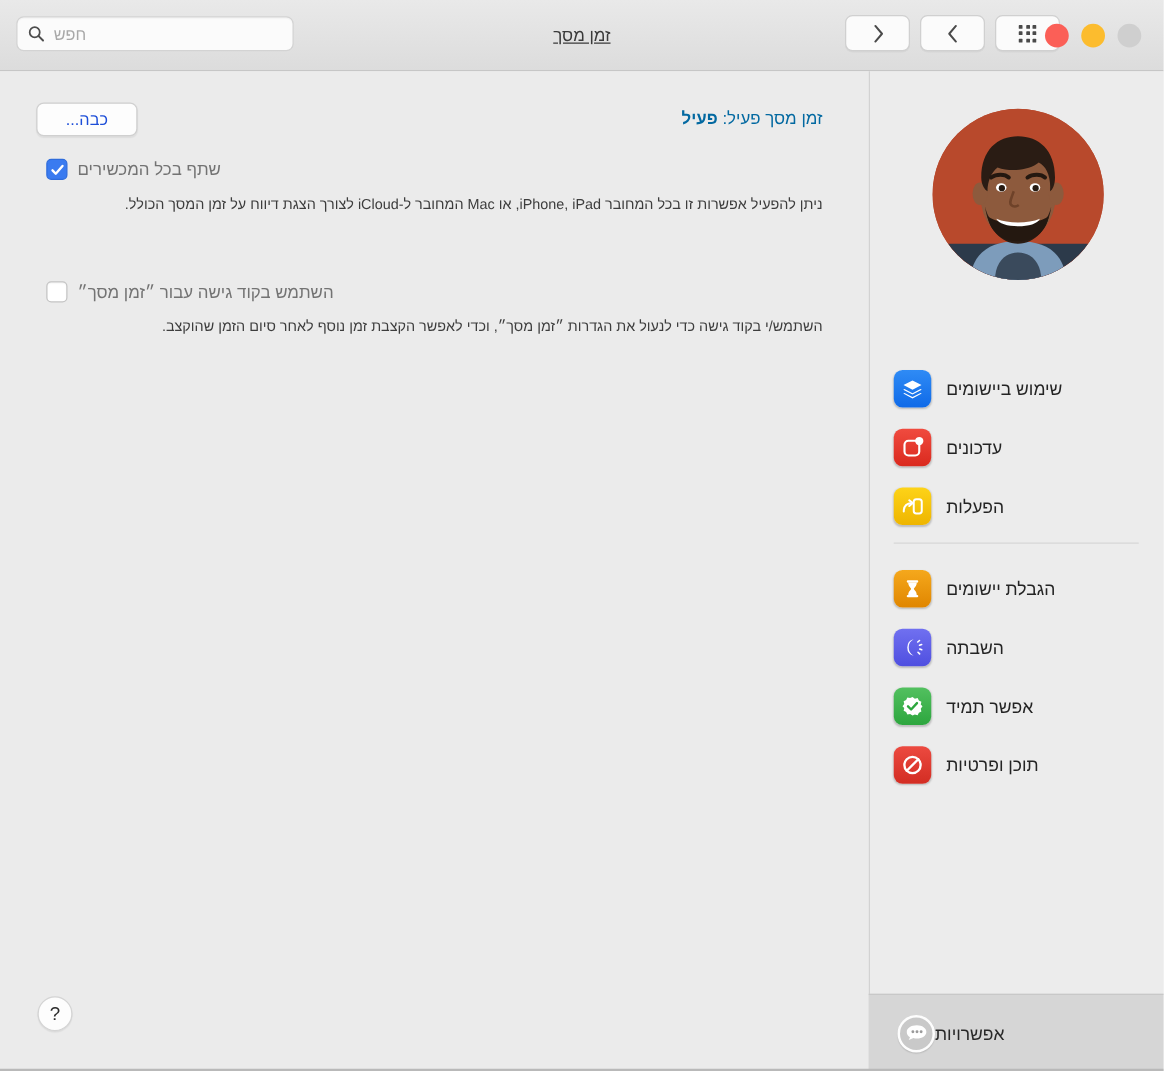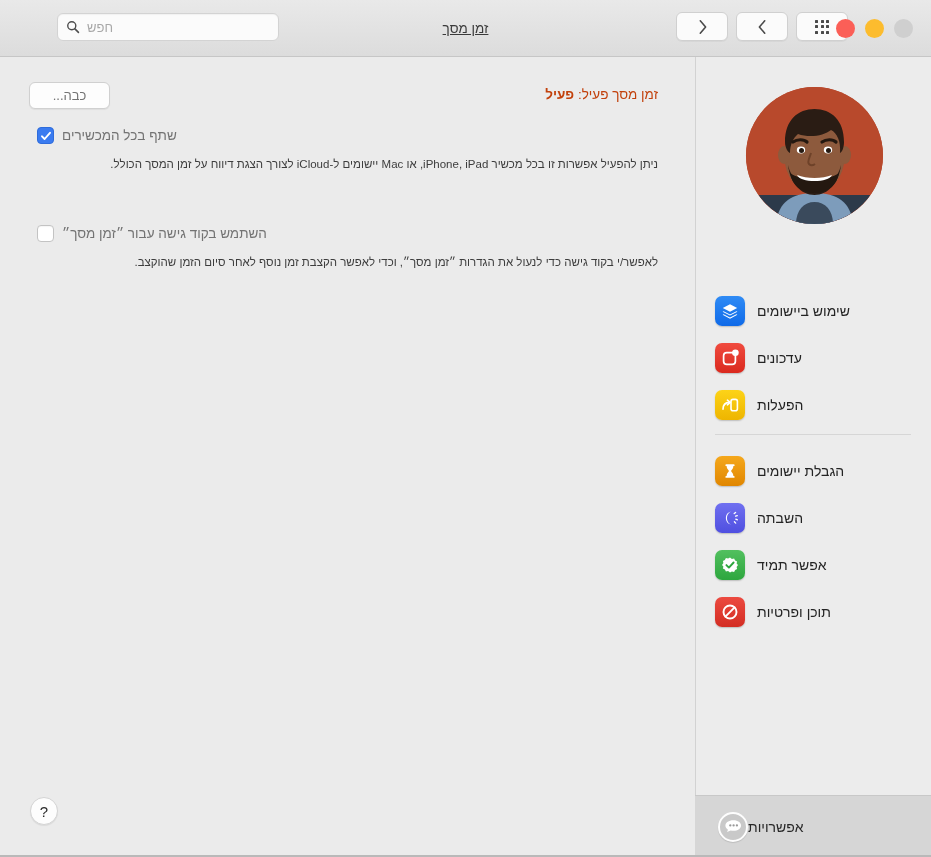--- a/index.html
+++ b/index.html
@@ -39,21 +39,20 @@
     background: #fbfbfb;
     border: 1px solid #d3d3d3;
     border-radius: 6px;
     box-sizing: border-box;
     box-shadow: inset 0 1px 1px rgba(0,0,0,0.04);
     display: flex;
     flex-direction: row-reverse;
     align-items: center;
     padding: 0 10px 0 8px;
     gap: 7px;
-    margin-left: 44px;
   }
   .search-icon {
     width: 14px;
     height: 14px;
     flex: 0 0 auto;
     display: block;
   }
   .search-placeholder {
     font-size: 13px;
     color: #a8a8a8;
@@ -270,38 +269,38 @@
     top: 27px;
     right: 0;
     width: 695px;
     height: 30px;
   }
   .status-text {
     position: absolute;
     top: 0;
     right: 37px;
     font-size: 13.5px;
-    color: #c2410c;
+    color: #0369a1;
     line-height: 22px;
     white-space: nowrap;
     margin-left: 16px;
   }
   .status-text b { font-weight: bold; }
   .turnoff-btn {
     position: absolute;
     top: -2px;
     left: 29px;
     min-width: 81px;
     height: 27px;
     background: #fdfdfd;
     border: 1px solid #d0d0d0;
     border-radius: 6px;
     box-sizing: border-box;
     font-size: 13px;
-    color: #737373;
+    color: #1d4ed8;
     font-family: inherit;
     box-shadow: 0 1px 1px rgba(0,0,0,0.06);
     padding: 0 12px;
     cursor: default;
   }
   .check-row {
     position: absolute;
     right: 0;
     width: 695px;
     display: flex;
@@ -447,29 +446,29 @@
     <div class="check-row first">
       <div class="check-line">
         <span class="check-label">שתף בכל המכשירים</span>
         <span class="checkbox on">
           <svg width="12" height="12" viewBox="0 0 12 12">
             <polyline points="2,6.3 4.6,9 10,2.8" fill="none" stroke="#ffffff" stroke-width="1.9" stroke-linecap="round" stroke-linejoin="round"></polyline>
           </svg>
         </span>
       </div>
     </div>
-    <div class="desc first">ניתן להפעיל אפשרות זו בכל מכשיר iPhone, iPad, או Mac יישומים ל-iCloud לצורך הצגת דיווח על זמן המסך הכולל.</div>
+    <div class="desc first">ניתן להפעיל אפשרות זו בכל המחובר iPhone, iPad, או Mac המחובר ל-iCloud לצורך הצגת דיווח על זמן המסך הכולל.</div>
 
     <div class="check-row second">
       <div class="check-line">
         <span class="check-label">השתמש בקוד גישה עבור ״זמן מסך״</span>
         <span class="checkbox off"></span>
       </div>
     </div>
-    <div class="desc second">לאפשר/י בקוד גישה כדי לנעול את הגדרות ״זמן מסך״, וכדי לאפשר הקצבת זמן נוסף לאחר סיום הזמן שהוקצב.</div>
+    <div class="desc second">השתמש/י בקוד גישה כדי לנעול את הגדרות ״זמן מסך״, וכדי לאפשר הקצבת זמן נוסף לאחר סיום הזמן שהוקצב.</div>
 
     <div class="help-btn">?</div>
   </div>
 
   <div class="sidebar">
 
     <div class="avatar">
       <svg width="137" height="137" viewBox="0 0 137 137">
         <rect width="137" height="137" fill="#b8492c"></rect>
         <rect y="108" width="137" height="29" fill="#2c3a4a"></rect>

